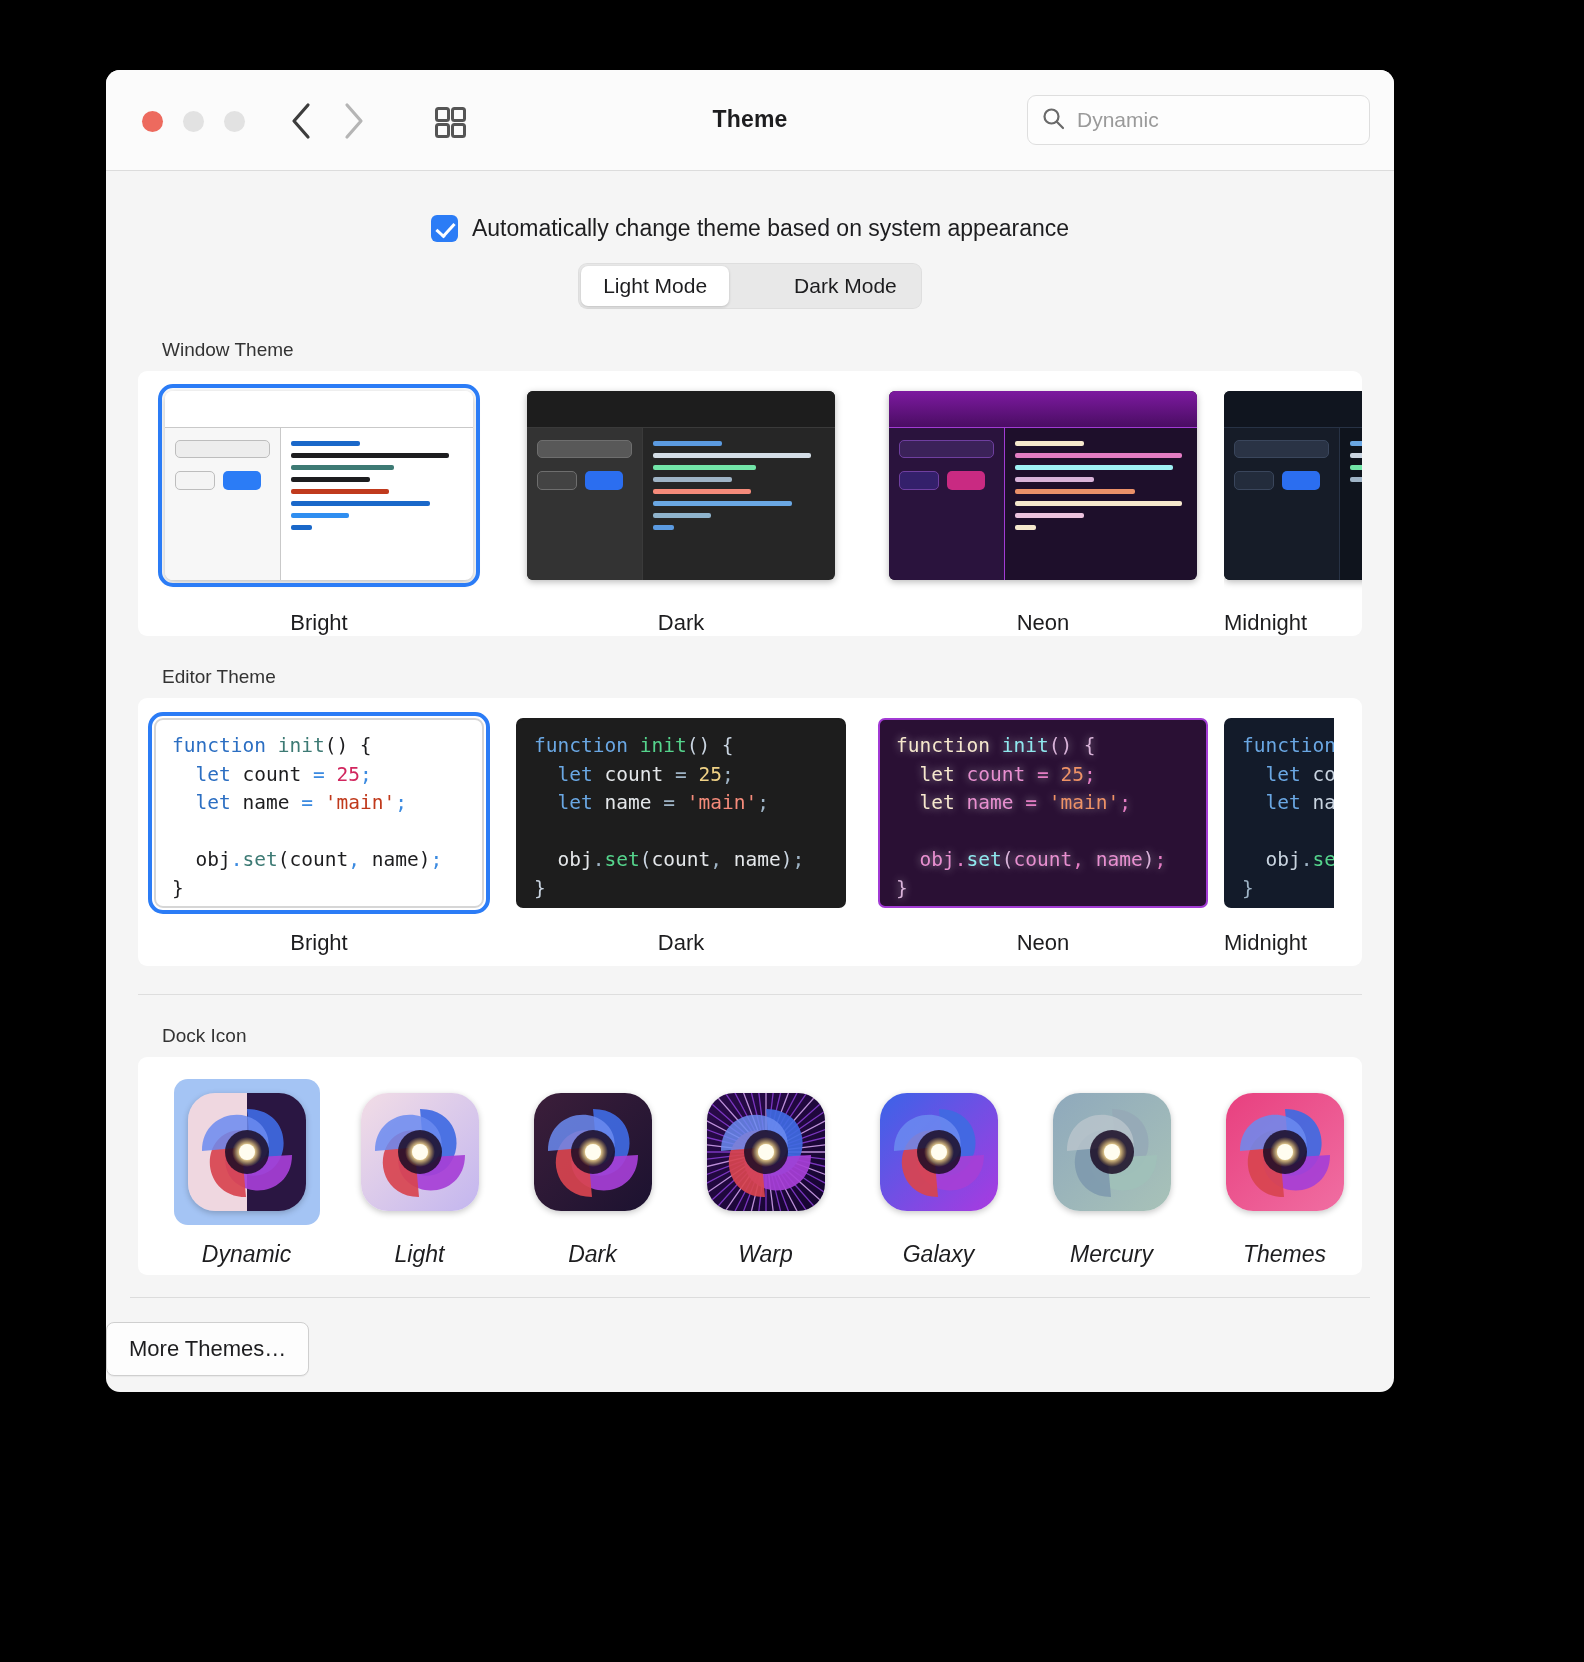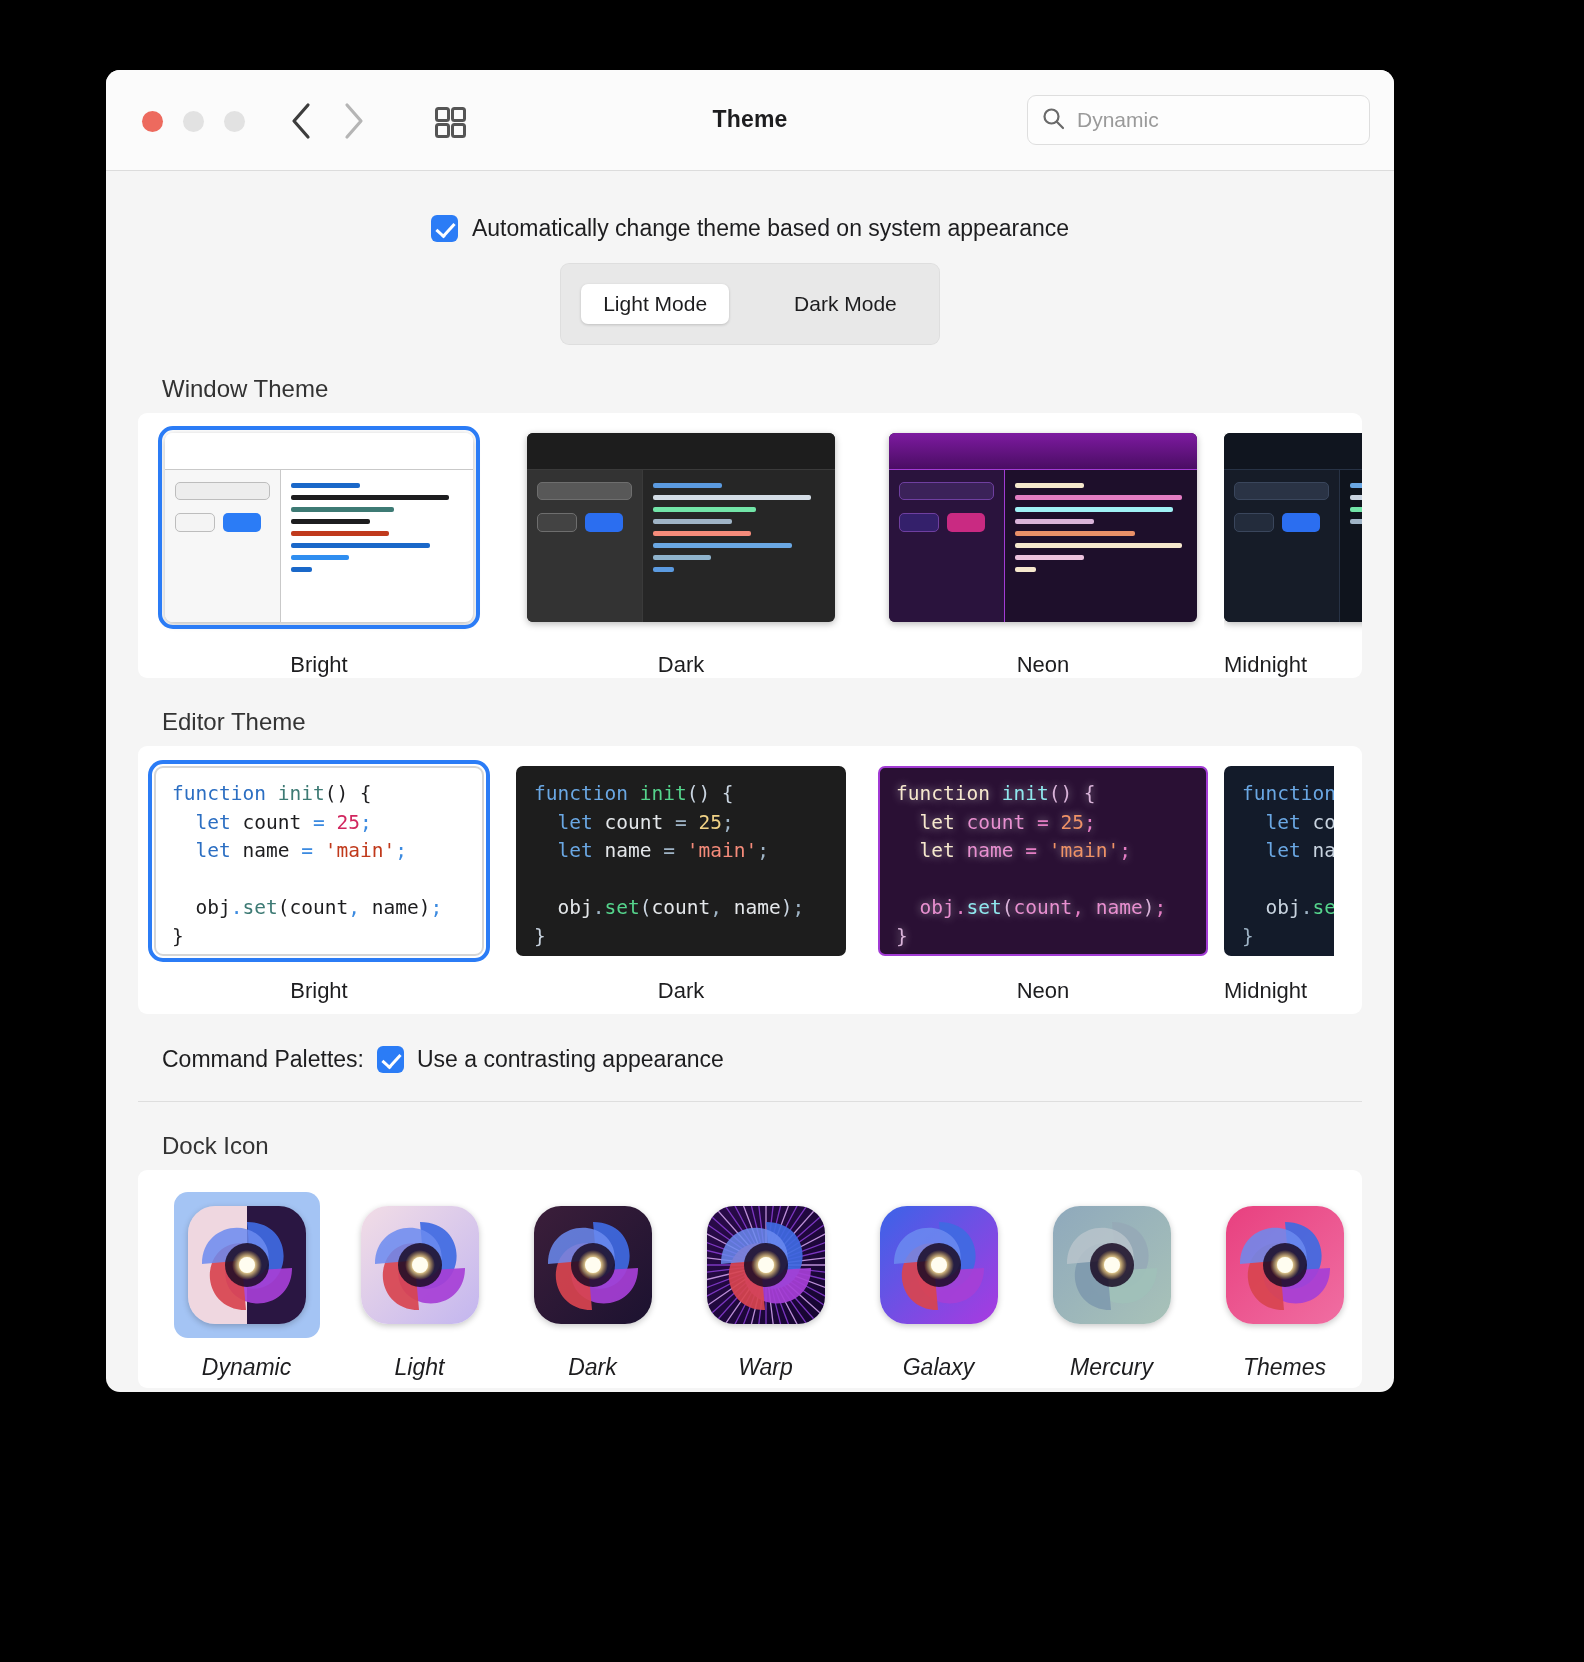--- a/index.html
+++ b/index.html
@@ -79,35 +79,35 @@
     border: solid #fff; border-width: 0 3px 3px 0;
     transform: rotate(42deg);
   }
   .autorow .lbl { font-size: 23px; color: #1d1d1f; }
 
   .segwrap { display: flex; justify-content: center; margin-top: 21px; }
   .seg {
     display: inline-flex;
     background: #e8e8e8;
     border-radius: 9px;
-    padding: 21px;
+    padding: 3px;
     box-shadow: inset 0 0 0 1px rgba(0,0,0,.04);
     gap: 43px;
   }
   .seg .opt {
     font-size: 21px; color: #1d1d1f;
     padding: 8px 22px; border-radius: 7px;
   }
   .seg .opt.active {
     background: #fff;
     box-shadow: 0 1px 3px rgba(0,0,0,.18);
   }
 
   .sechead {
-    font-size: 24px; color: #333;
+    font-size: 19px; color: #333;
     margin: 30px 0 10px 56px;
   }
   .panel {
     margin: 0 32px;
     background: #fff;
     border-radius: 9px;
     overflow: hidden;
     position: relative;
   }
 
@@ -378,25 +378,20 @@
   <span style="color:#6aa7e3">let</span> <span style="color:#c9d4e0">count</span>  
   <span style="color:#6aa7e3">let</span> <span style="color:#c9d4e0">name</span>  
 
   <span style="color:#c9d4e0">obj</span><span style="color:#9fb4c6">.</span><span style="color:#55d48c">set</span> 
 <span style="color:#9fb4c6">}</span></div>
      <div class="et-cap">Midnight</div>
           </div>
         </div>
     </div>
 
-    <div class="cmdrow">
-      <div class="cl">Command Palettes:</div>
-      <div class="cb"></div>
-      <div class="cl">Use a contrasting appearance</div>
-    </div>
 
     <div class="divider"></div>
 
     <div class="sechead">Dock Icon</div>
     <div class="panel">
       <div class="dock-row" id="dock-row">
           <div class="dk-cell sel">
             <div class="dk-hit">
        <div class="dk-icon" style="background:linear-gradient(90deg, #efd7e0 0 50%, #2a1642 50% 100%)">
   <svg viewBox="0 0 118 118" width="118" height="118">

